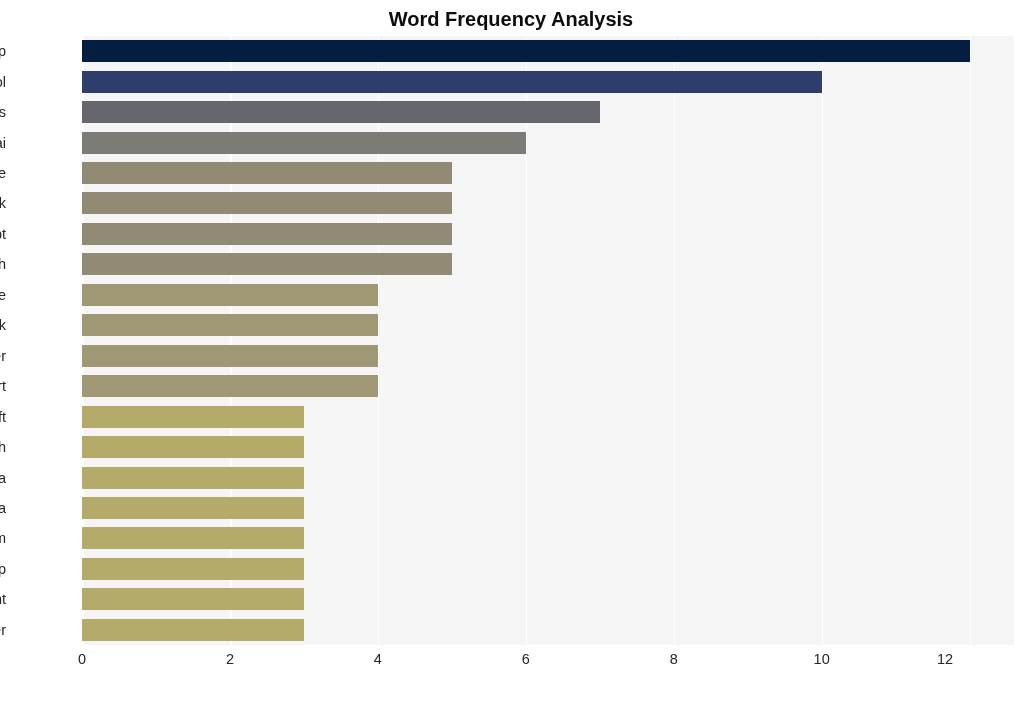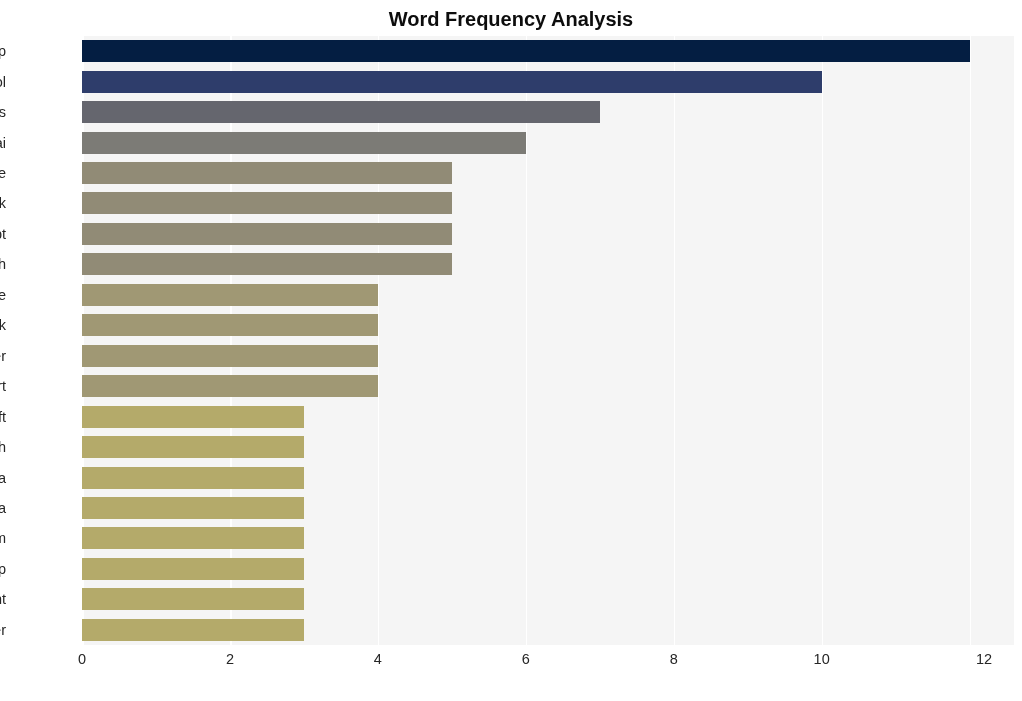--- a/index.html
+++ b/index.html
@@ -206,17 +206,17 @@
       <div class="ytick" style="top: 591.325px;">content</div>
       <div class="ytick" style="top: 621.775px;">cyber</div>
     </div>
   <div id="xtick-labels">
       <div class="xtick" style="left: 82px;">0</div>
       <div class="xtick" style="left: 229.937px;">2</div>
       <div class="xtick" style="left: 377.873px;">4</div>
       <div class="xtick" style="left: 525.81px;">6</div>
       <div class="xtick" style="left: 673.746px;">8</div>
       <div class="xtick" style="left: 821.683px;">10</div>
-      <div class="xtick" style="left: 984px;">12</div>
+      <div class="xtick" style="left: 945px;">12</div>
     </div>
 
 
 </div>
 
 </body></html>

